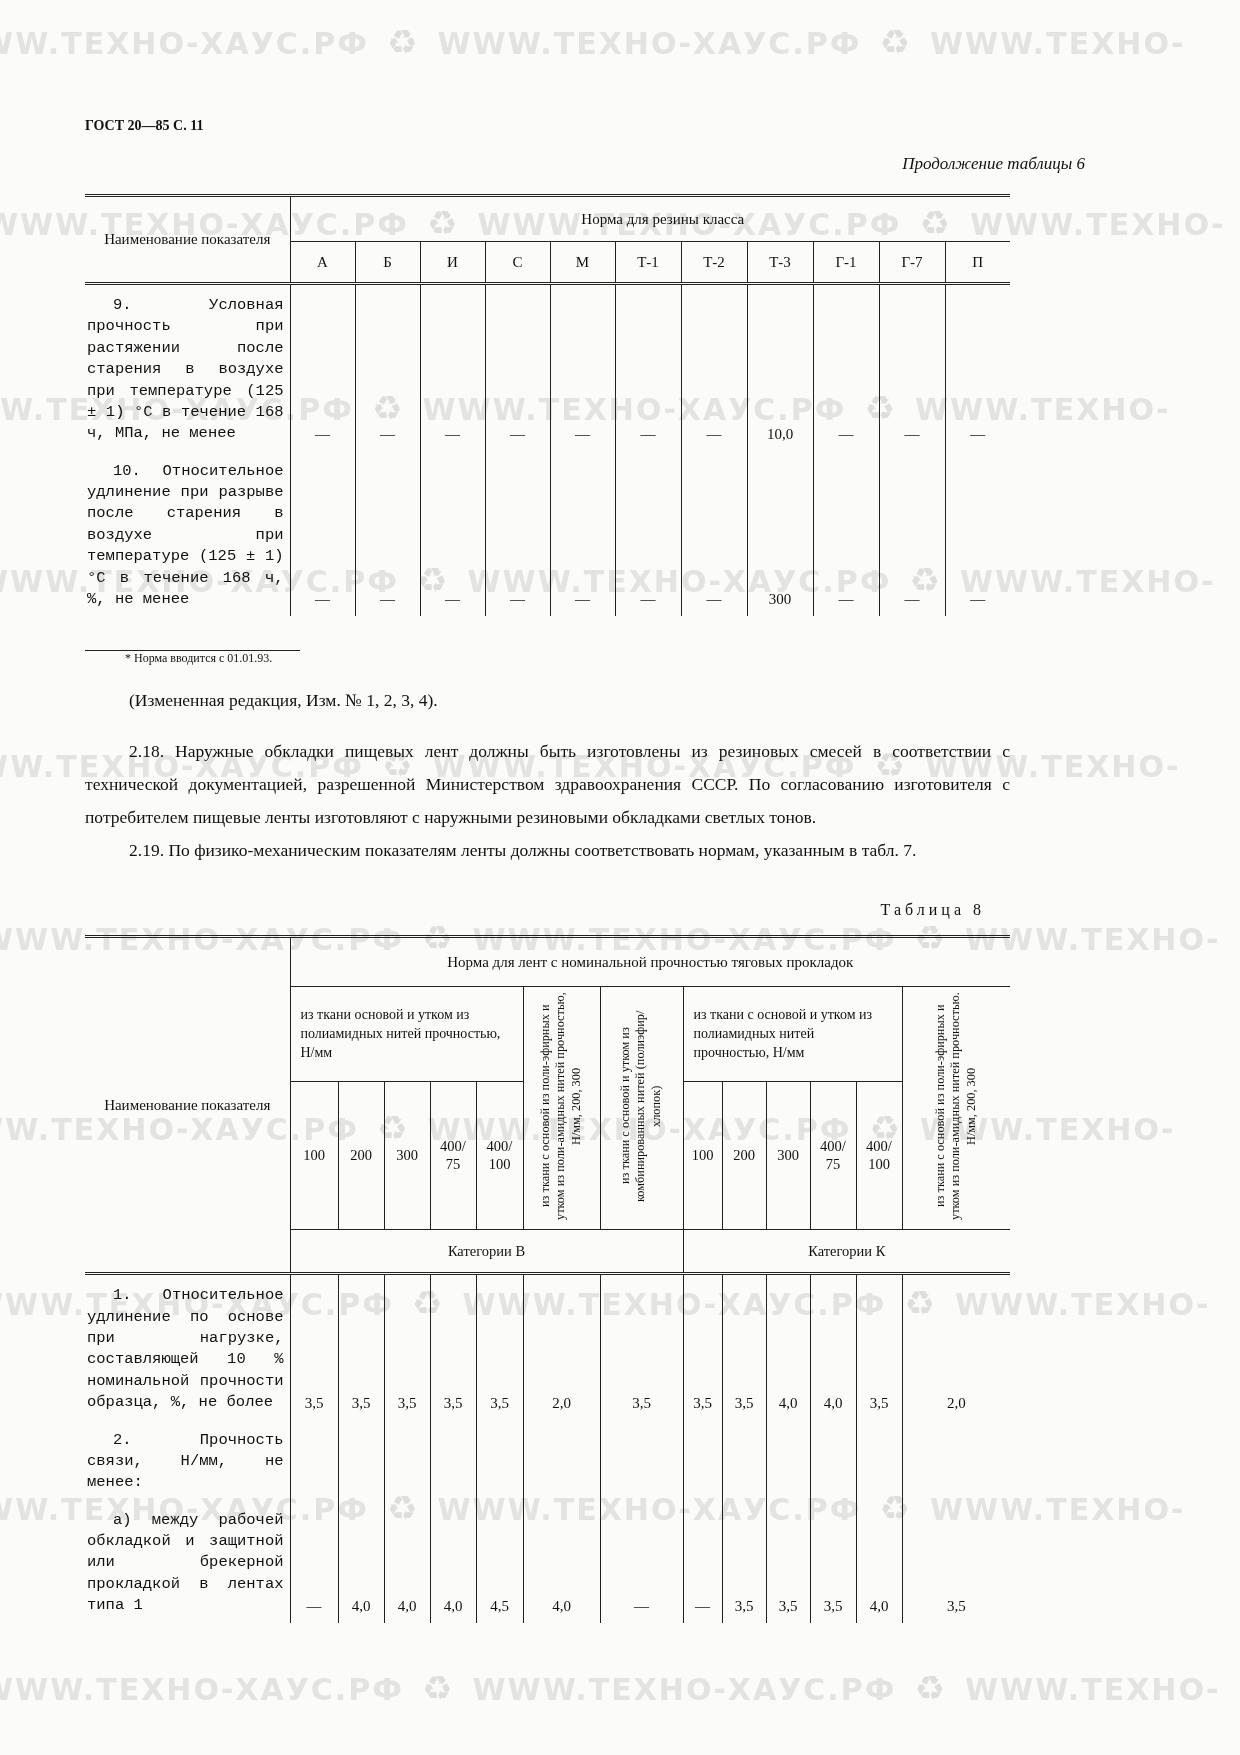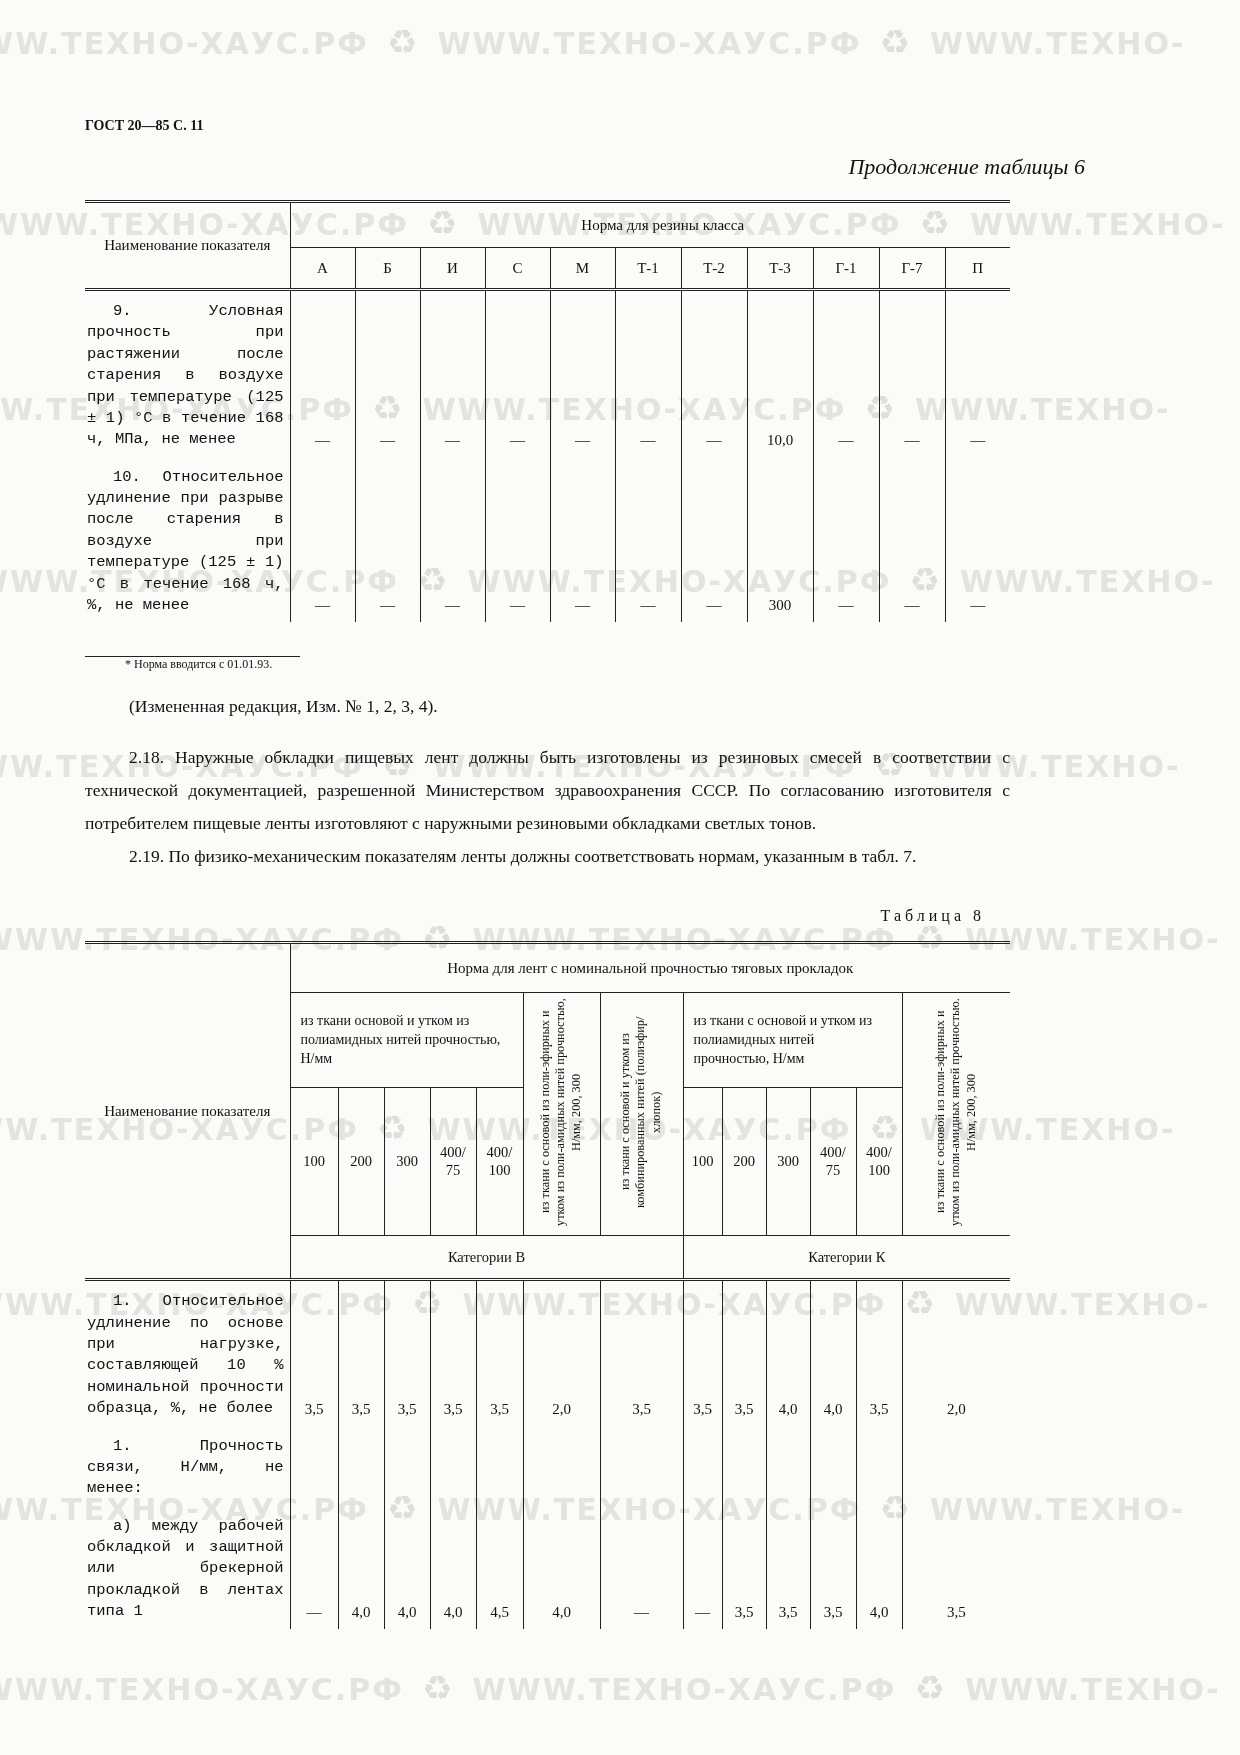--- a/index.html
+++ b/index.html
@@ -26,21 +26,21 @@
 
   
   .content { position: absolute; left: 85px; top: 0; width: 1000px; z-index: 1; }
 
   .doc-ref {
     margin-top: 118px; text-align: left;
     font-weight: bold; font-size: 14px;
   }
   .t6-caption {
     margin-top: 20px; text-align: right;
-    font-style: italic; font-size: 22px;
+    font-style: italic; font-size: 17px;
   }
 
   table { border-collapse: collapse; table-layout: fixed; width: 925px; }
   td { padding: 0; vertical-align: middle; }
 
   
   .t6 { margin-top: 20px; }
   .t6 .name-cell {
     text-align: center; font-size: 15px;
     border-top: 3px double #222; border-right: 1px solid #222;
@@ -284,21 +284,21 @@
       <td class="val">3,5</td>
       <td class="val">3,5</td>
       <td class="val">3,5</td>
       <td class="val">4,0</td>
       <td class="val">4,0</td>
       <td class="val">3,5</td>
       <td class="val">2,0</td>
     </tr>
     <tr class="row2">
       <td class="lbl">
-            <p>1. Прочность связи, Н/мм, не менее:</p>
+            <p>2. Прочность связи, Н/мм, не менее:</p>
           </td>
       <td class="val"></td>
       <td class="val"></td>
       <td class="val"></td>
       <td class="val"></td>
       <td class="val"></td>
       <td class="val"></td>
       <td class="val"></td>
       <td class="val"></td>
       <td class="val"></td>

